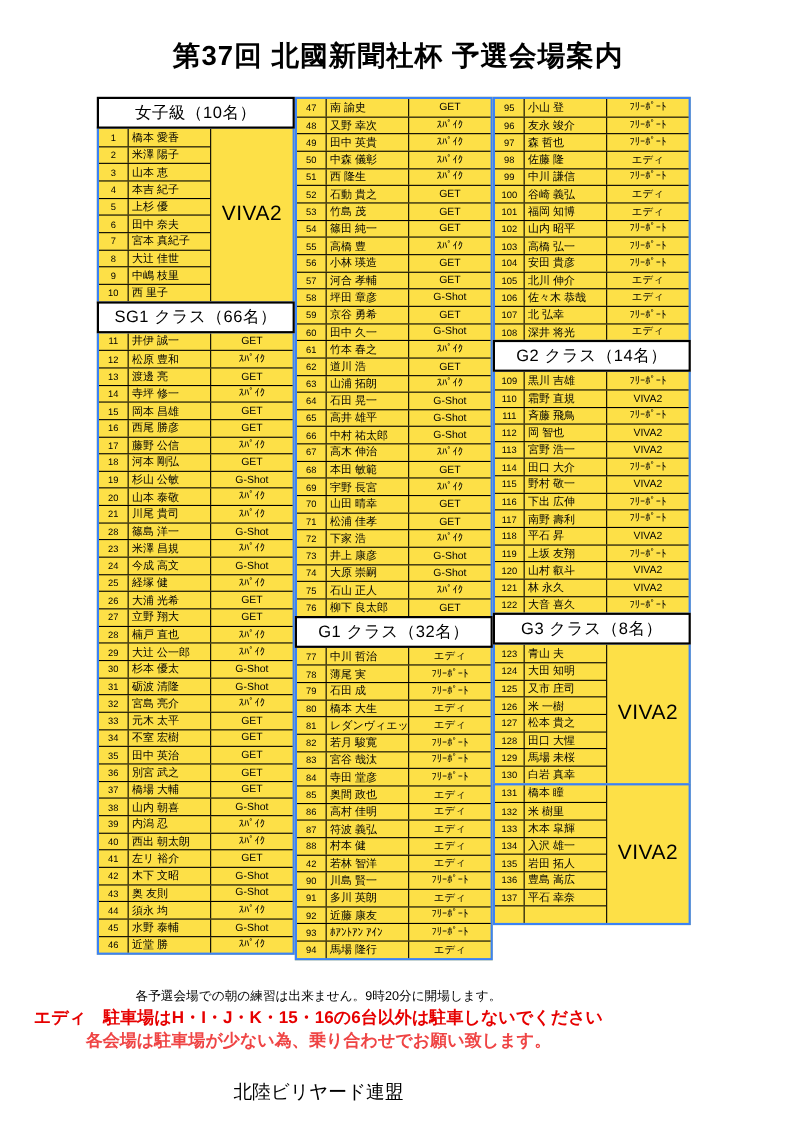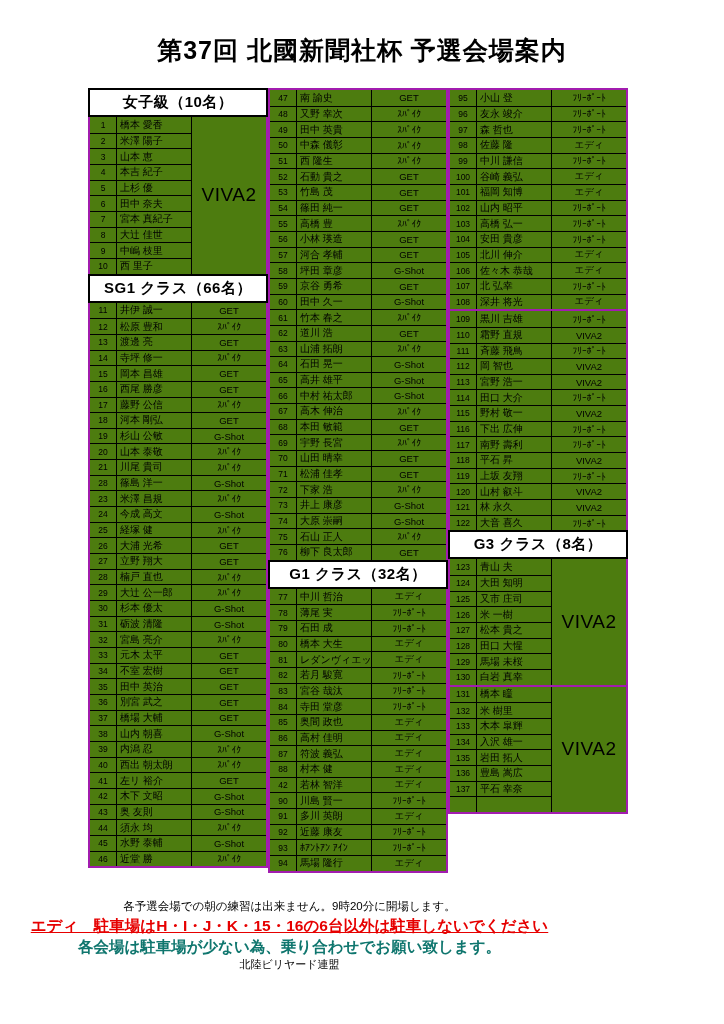--- a/index.html
+++ b/index.html
@@ -6,38 +6,38 @@
   body{width:724px;height:1024px;background:#fff;position:relative;
        font-family:"Liberation Sans",sans-serif;color:#000;overflow:hidden}
   .title{position:absolute;top:34px;left:0;width:724px;text-align:center;
          font-size:25px;font-weight:bold;letter-spacing:1px}
   .tables{position:absolute;left:88px;top:88px;display:flex}
   .colm{width:180px;display:flex;flex-direction:column}
   .colm+.colm{margin-left:0px}
   .colm>div+div{margin-top:-2px}
   .sec-header{height:29px;border:2px solid #000;box-sizing:border-box;background:#fff;
               display:flex;align-items:center;justify-content:center;
-              font-size:15px;font-weight:bold;letter-spacing:0.5px;position:relative;z-index:2}
-  .block{border:2px solid #a21caf;box-sizing:border-box;background:#4d7c0f}
+              font-size:15px;font-weight:normal;letter-spacing:0.5px;position:relative;z-index:2}
+  .block{border:2px solid #3b82f6;box-sizing:border-box;background:#fde047}
   .row{display:flex;height:15.66px;box-sizing:border-box;align-items:stretch}
   .row+.row{border-top:1px solid #000}
   .c-no{width:26px;flex:none;border-right:1px solid #000;display:flex;
         align-items:center;justify-content:center;font-size:8.5px}
   .c-name{flex:1;display:flex;align-items:center;padding-left:3px;
           font-size:10px;white-space:nowrap;overflow:hidden}
   .c-venue{width:74px;flex:none;border-left:1px solid #000;display:flex;
            align-items:center;justify-content:center;font-size:9.5px;white-space:nowrap}
   .merged{display:flex}
   .merged .names{flex:1;display:flex;flex-direction:column}
   .venue-merged{width:74px;flex:none;border-left:1px solid #000;display:flex;
                 align-items:center;justify-content:center;font-size:19px;letter-spacing:0.5px}
   .footer{position:absolute;top:897px;left:0;width:579px;text-align:center}
   .note{font-size:11.5px;line-height:18px}
   .warn{color:#e60000;font-size:15.5px;font-weight:bold;line-height:21px}
-  .org{font-size:11px;margin-top:0}
+  .org{font-size:17px;margin-top:24px}
 </style>
 </head>
 <body>
 
 <div class="title">第37回 北國新聞社杯 予選会場案内</div>
 
 <div class="tables">
   <div class="colm" id="col0">
       <div class="sec-header">女子級（10名）</div>
       <div class="block merged">
@@ -582,20 +582,21 @@
           <div class="c-no">107</div>
           <div class="c-name">北 弘幸</div>
           <div class="c-venue">ﾌﾘｰﾎﾟｰﾄ</div>
         </div>
         <div class="row">
           <div class="c-no">108</div>
           <div class="c-name">深井 将光</div>
           <div class="c-venue">エディ</div>
         </div>
       </div>
+      <div class="sec-header">G2 クラス（14名）</div>
       <div class="block">
         <div class="row">
           <div class="c-no">109</div>
           <div class="c-name">黒川 吉雄</div>
           <div class="c-venue">ﾌﾘｰﾎﾟｰﾄ</div>
         </div>
         <div class="row">
           <div class="c-no">110</div>
           <div class="c-name">霜野 直規</div>
           <div class="c-venue">VIVA2</div>
@@ -734,16 +735,16 @@
             <div class="c-name"></div>
           </div>
         </div>
         <div class="venue-merged">VIVA2</div>
       </div>
     </div>
 </div>
 
 <div class="footer">
   <div class="note">各予選会場での朝の練習は出来ません。9時20分に開場します。</div>
-  <div class="warn" style="color: rgb(230, 0, 0); text-decoration: underline;">エディ　駐車場はH・I・J・K・15・16の6台以外は駐車しないでください</div>
-  <div class="warn" style="color: #0f766e;">各会場は駐車場が少ない為、乗り合わせでお願い致します。</div>
+  <div class="warn" style="color: rgb(230, 0, 0);">エディ　駐車場はH・I・J・K・15・16の6台以外は駐車しないでください</div>
+  <div class="warn" style="color: #ef4444;">各会場は駐車場が少ない為、乗り合わせでお願い致します。</div>
   <div class="org">北陸ビリヤード連盟</div>
 </div>
 
 </body></html>

